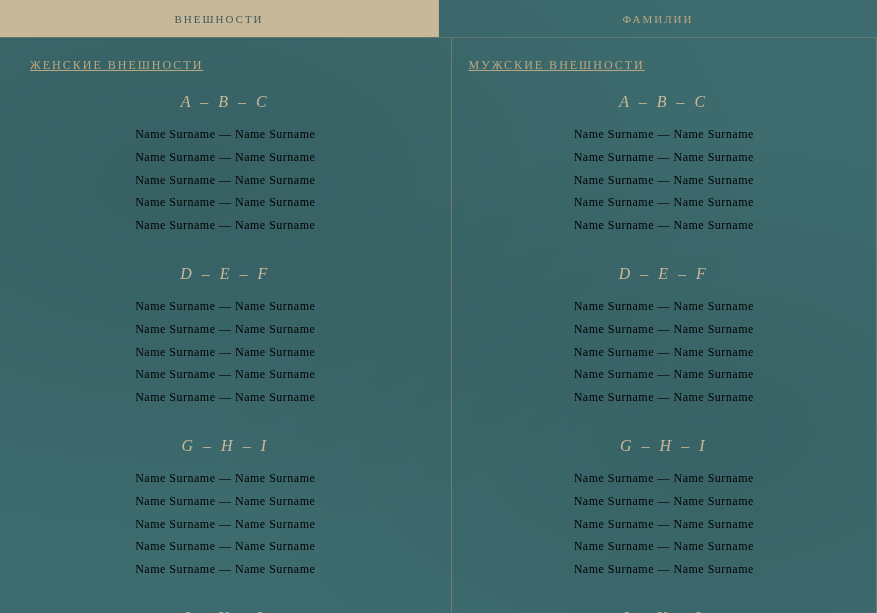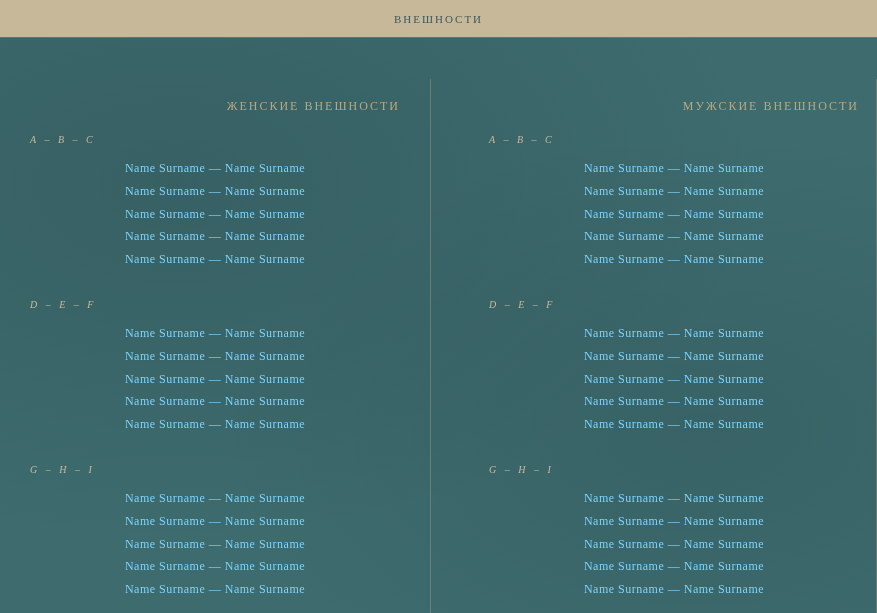--- a/index.html
+++ b/index.html
@@ -1,15 +1,15 @@
 <!DOCTYPE html>
 <html><head>
   <meta charset="utf-8">
   <style>
-    * { margin: 0; padding: 0; box-sizing: border-box; gap: 41px; }
+    * { margin: 0; padding: 0; box-sizing: border-box; }
 
     body {
       width: 877px;
       height: 613px;
       background-color: #3d6b6e;
       font-family: 'Georgia', serif;
       overflow: hidden;
       position: relative;
     }
 
@@ -81,42 +81,44 @@
     
     .right-column {
       flex: 1;
       padding: 20px 17px;
       border-right: 1px solid rgba(180,160,120,0.4);
       overflow-y: auto;
     }
 
     
     .section-title {
-      text-align: right;
+      text-align: left;
       font-size: 12px;
       letter-spacing: 2px;
       color: #b8a880;
       text-transform: uppercase;
       margin-bottom: 20px;
+      text-decoration: underline;
     }
 
     
     .group-heading {
-      font-size: 10px;
+      text-align: center;
+      font-size: 16px;
       letter-spacing: 3px;
       color: #c8b89a;
       margin-bottom: 12px;
       font-style: italic;
     }
 
     
     .name-entry {
       text-align: center;
       font-size: 12px;
-      color: #7dd3fc;
+      color: #000000;
       line-height: 1.9;
       letter-spacing: 0.5px;
     }
 
     .group-block {
       margin-bottom: 28px;
     }
 
     
     ::-webkit-scrollbar {
@@ -131,20 +133,23 @@
   </style>
 </head>
 <body>
 
 <div class="page">
 
   <div class="top-tabs">
     <div class="tab active">
       <span>ВНЕШНОСТИ</span>
     </div>
+    <div class="tab">
+      <span>ФАМИЛИИ</span>
+    </div>
   </div>
 
   <div class="main-content">
 
     <div class="left-column">
       <div class="section-title">ЖЕНСКИЕ ВНЕШНОСТИ</div>
 
       <div class="group-block">
         <div class="group-heading">A – B – C</div>
         <div class="name-entry">Name Surname — Name Surname</div>

